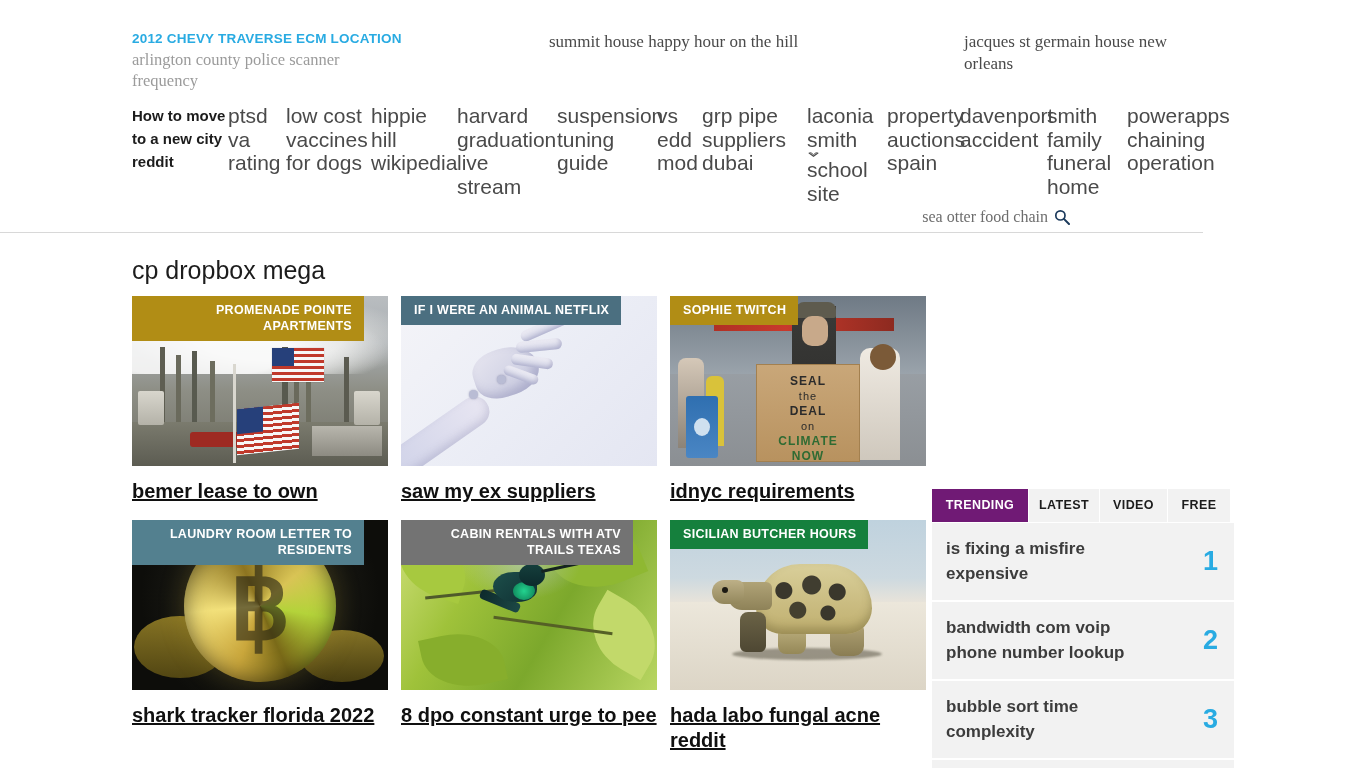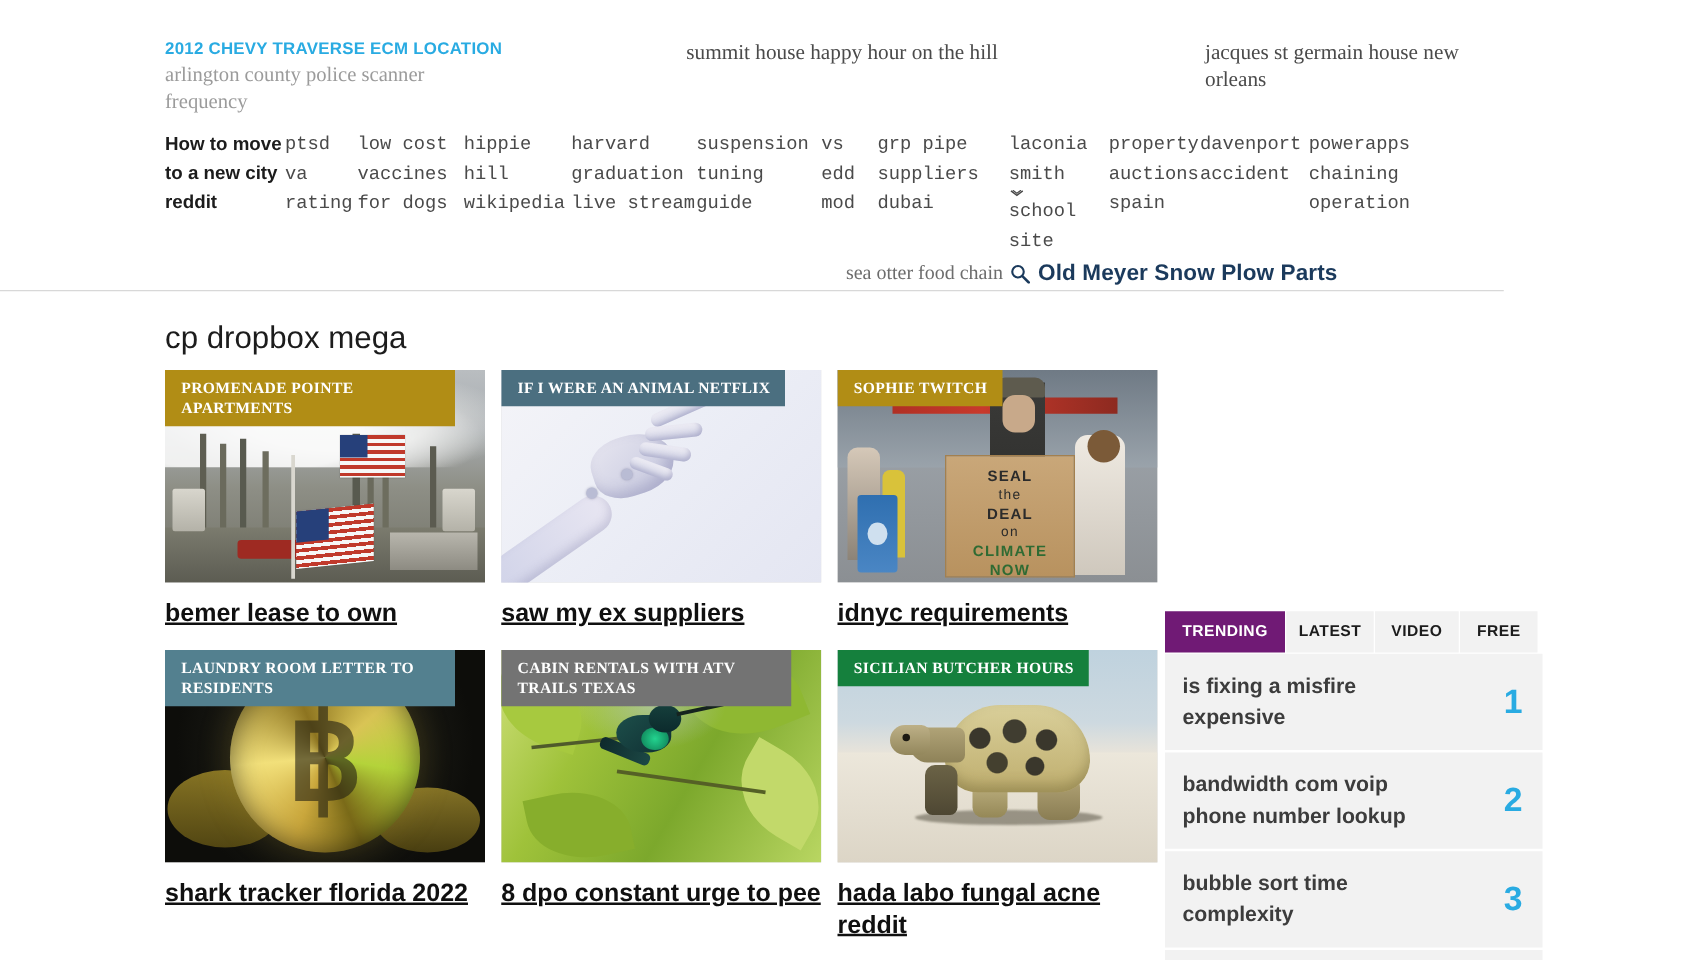--- a/index.html
+++ b/index.html
@@ -37,22 +37,22 @@
   }
   .hdr-link-1 { left: 549px; top: 31px; }
   .hdr-link-2 { left: 964px; top: 31px; }
 
   
   .nav {
     position: absolute; left: 132px; top: 104px; width: 1110px;
     display: flex; align-items: flex-start;
   }
   .nav-item {
-    font-family: Liberation Mono, monospace;
-    font-size: 15px; color: #4a4a4a; line-height: 23.5px;
+    font-family: Liberation Sans, sans-serif;
+    font-size: 21px; color: #4a4a4a; line-height: 23.5px;
     cursor: pointer; position: relative;
   }
   .nav-item.first {
     font-family: "Liberation Sans Narrow", "Liberation Sans", sans-serif;
     font-weight: bold; font-size: 15px; color: #1c1c1c; line-height: 23px;
   }
   .nav-w1 { width: 96px; }
   .nav-w2 { width: 58px; }
   .nav-w3 { width: 85px; }
   .nav-w4 { width: 86px; }
@@ -101,24 +101,25 @@
     display: flex; flex-wrap: wrap; gap: 16px 13px;
   }
   .card { width: 256px; cursor: pointer; }
   .thumb {
     position: relative; width: 256px; height: 170px; overflow: hidden;
     background: #ddd;
   }
   .badge {
     position: absolute; left: 0; top: 0; max-width: 232px;
     padding: 6px 12px 7px 13px;
-    font-family: Liberation Serif, serif;
+    font-family: Liberation Sans, sans-serif;
     font-weight: bold; font-size: 12.5px; letter-spacing: .3px;
     color: #fff; text-transform: uppercase; line-height: 16px;
     z-index: 3;
+    text-align: right;
   }
   .card-title {
     margin-top: 13px;
     font-family: "Liberation Sans Narrow", "Liberation Sans", sans-serif;
     font-weight: bold; font-size: 20px; color: #101010; line-height: 25px; text-decoration: underline;
   }
 
   
   .art { position: absolute; inset: 0; }
 
@@ -436,30 +437,30 @@
       <div class="nav-item nav-w9">
         <span>laconia smith</span>
         <svg class="chev" viewBox="0 0 12 7">
           <path d="M0.5 0.8 L6 5 L11.5 0.8" fill="none" stroke="currentColor" stroke-width="1.4"></path>
           <path d="M2.2 0.2 L6 3.1 L9.8 0.2" fill="none" stroke="currentColor" stroke-width="1.1"></path>
         </svg>
         <span>school site</span>
       </div>
       <div class="nav-item nav-w10">property auctions spain</div>
       <div class="nav-item nav-w11">davenport accident</div>
+      <div class="nav-item nav-w12">smith family funeral home</div>
       <div class="nav-item nav-w13">powerapps chaining operation</div>
     </nav>
 
     <div class="search-row">
       <span class="search-placeholder">sea otter food chain</span>
       <svg class="search-icon" viewBox="0 0 16 16">
         <circle cx="6.4" cy="6.4" r="4.6" fill="none" stroke="#1b3a5c" stroke-width="1.7"></circle>
         <line x1="9.9" y1="9.9" x2="15" y2="15" stroke="#1b3a5c" stroke-width="2" stroke-linecap="round"></line>
       </svg>
-      <span class="search-value">Old Meyer Snow Plow Parts</span>
     </div>
   </div>
 
   <div class="main">
 
     <h1 class="page-title">cp dropbox mega</h1>
 
     <div class="grid">
 
       <div class="card">

